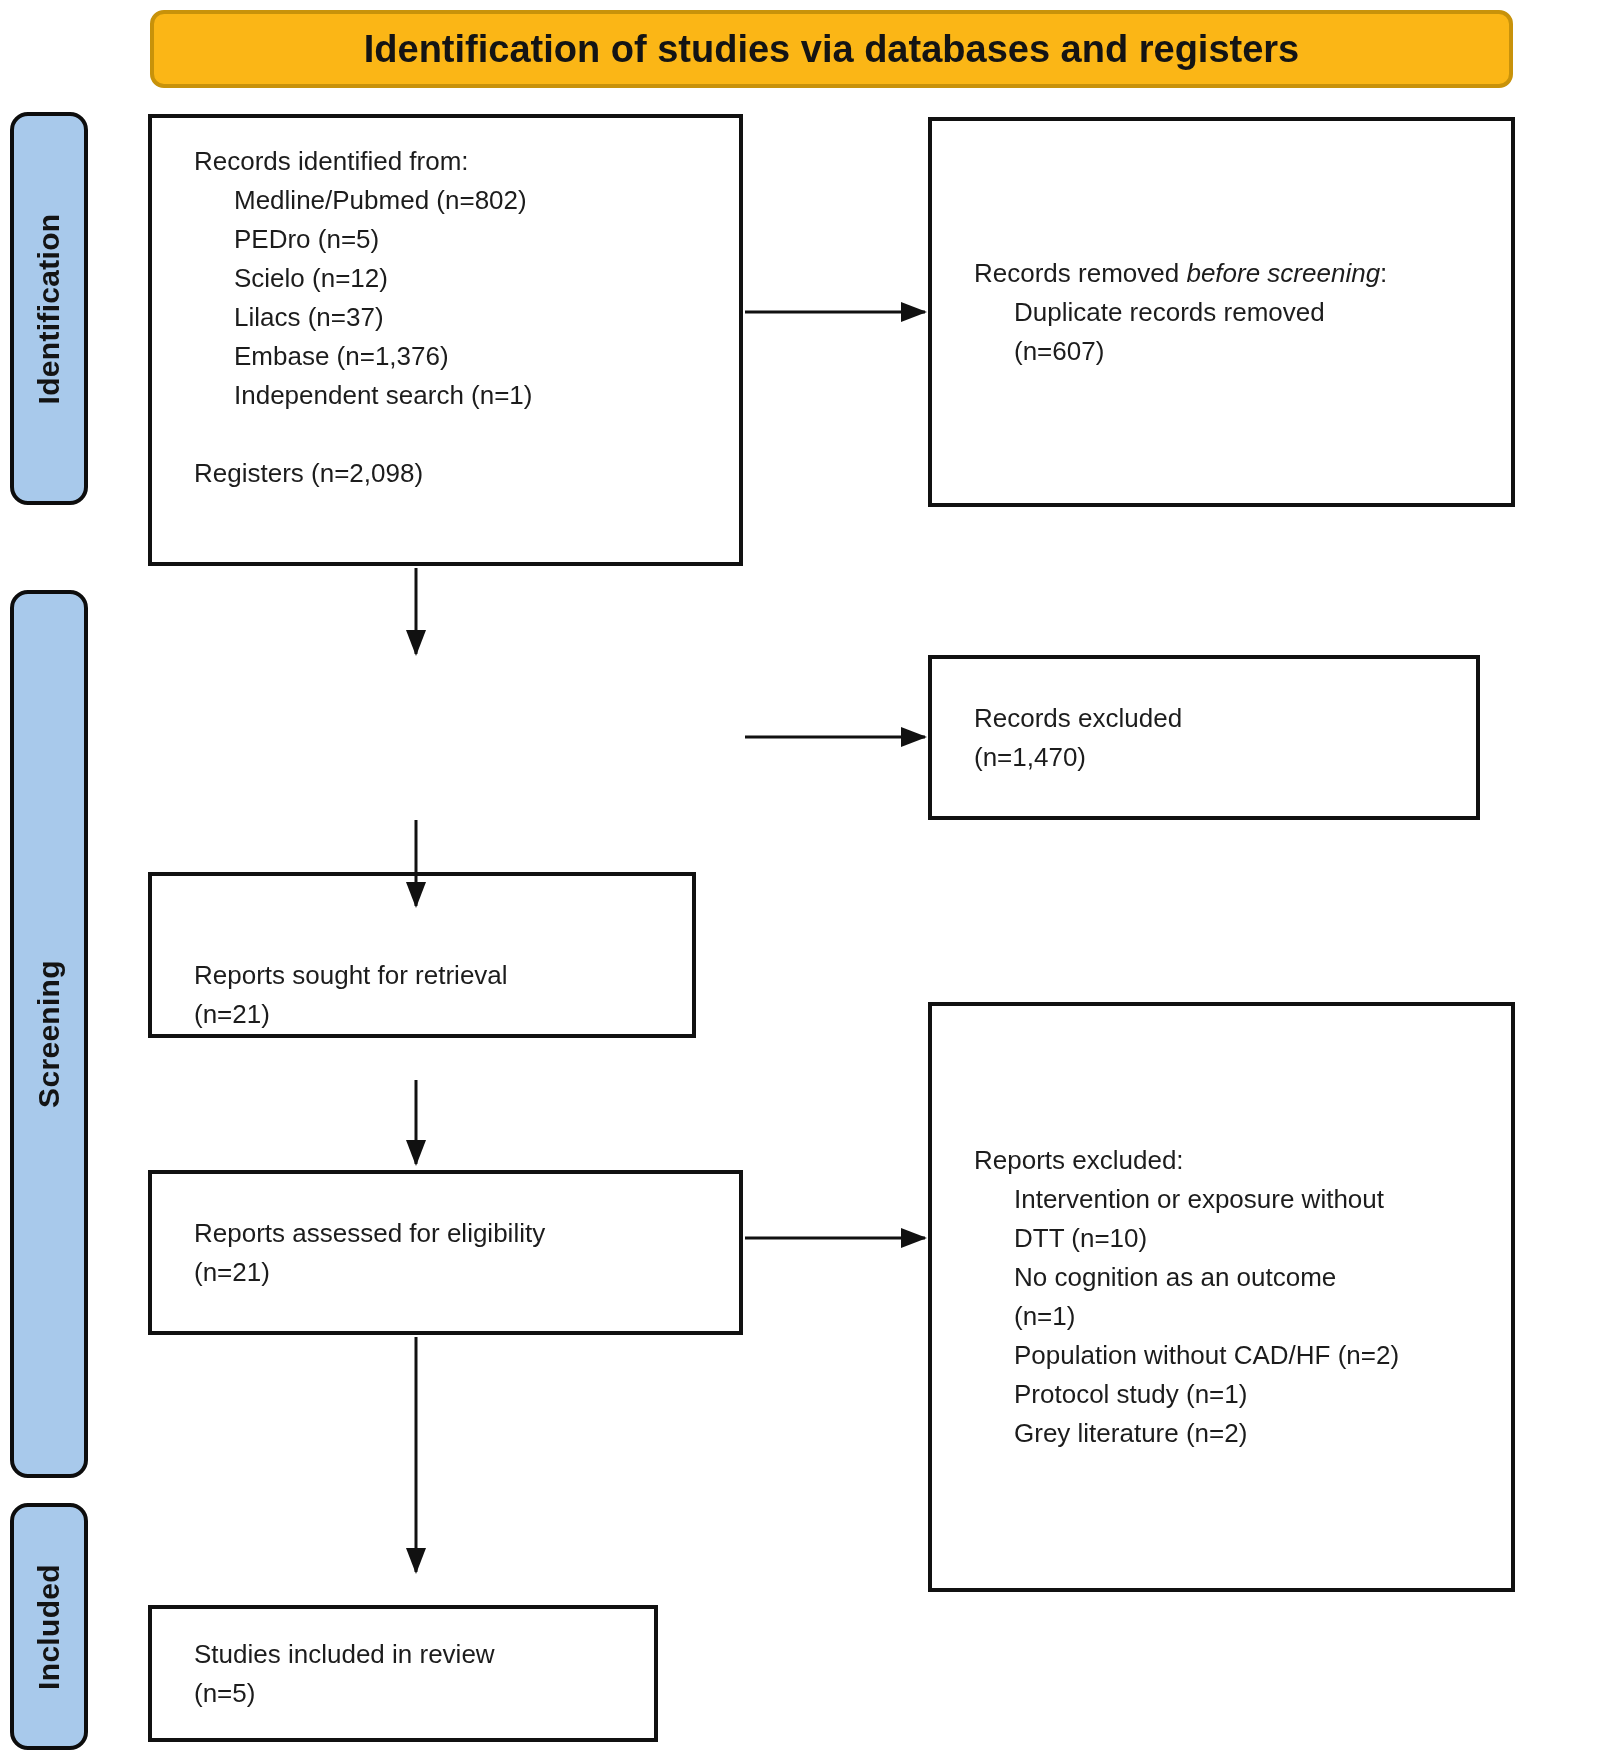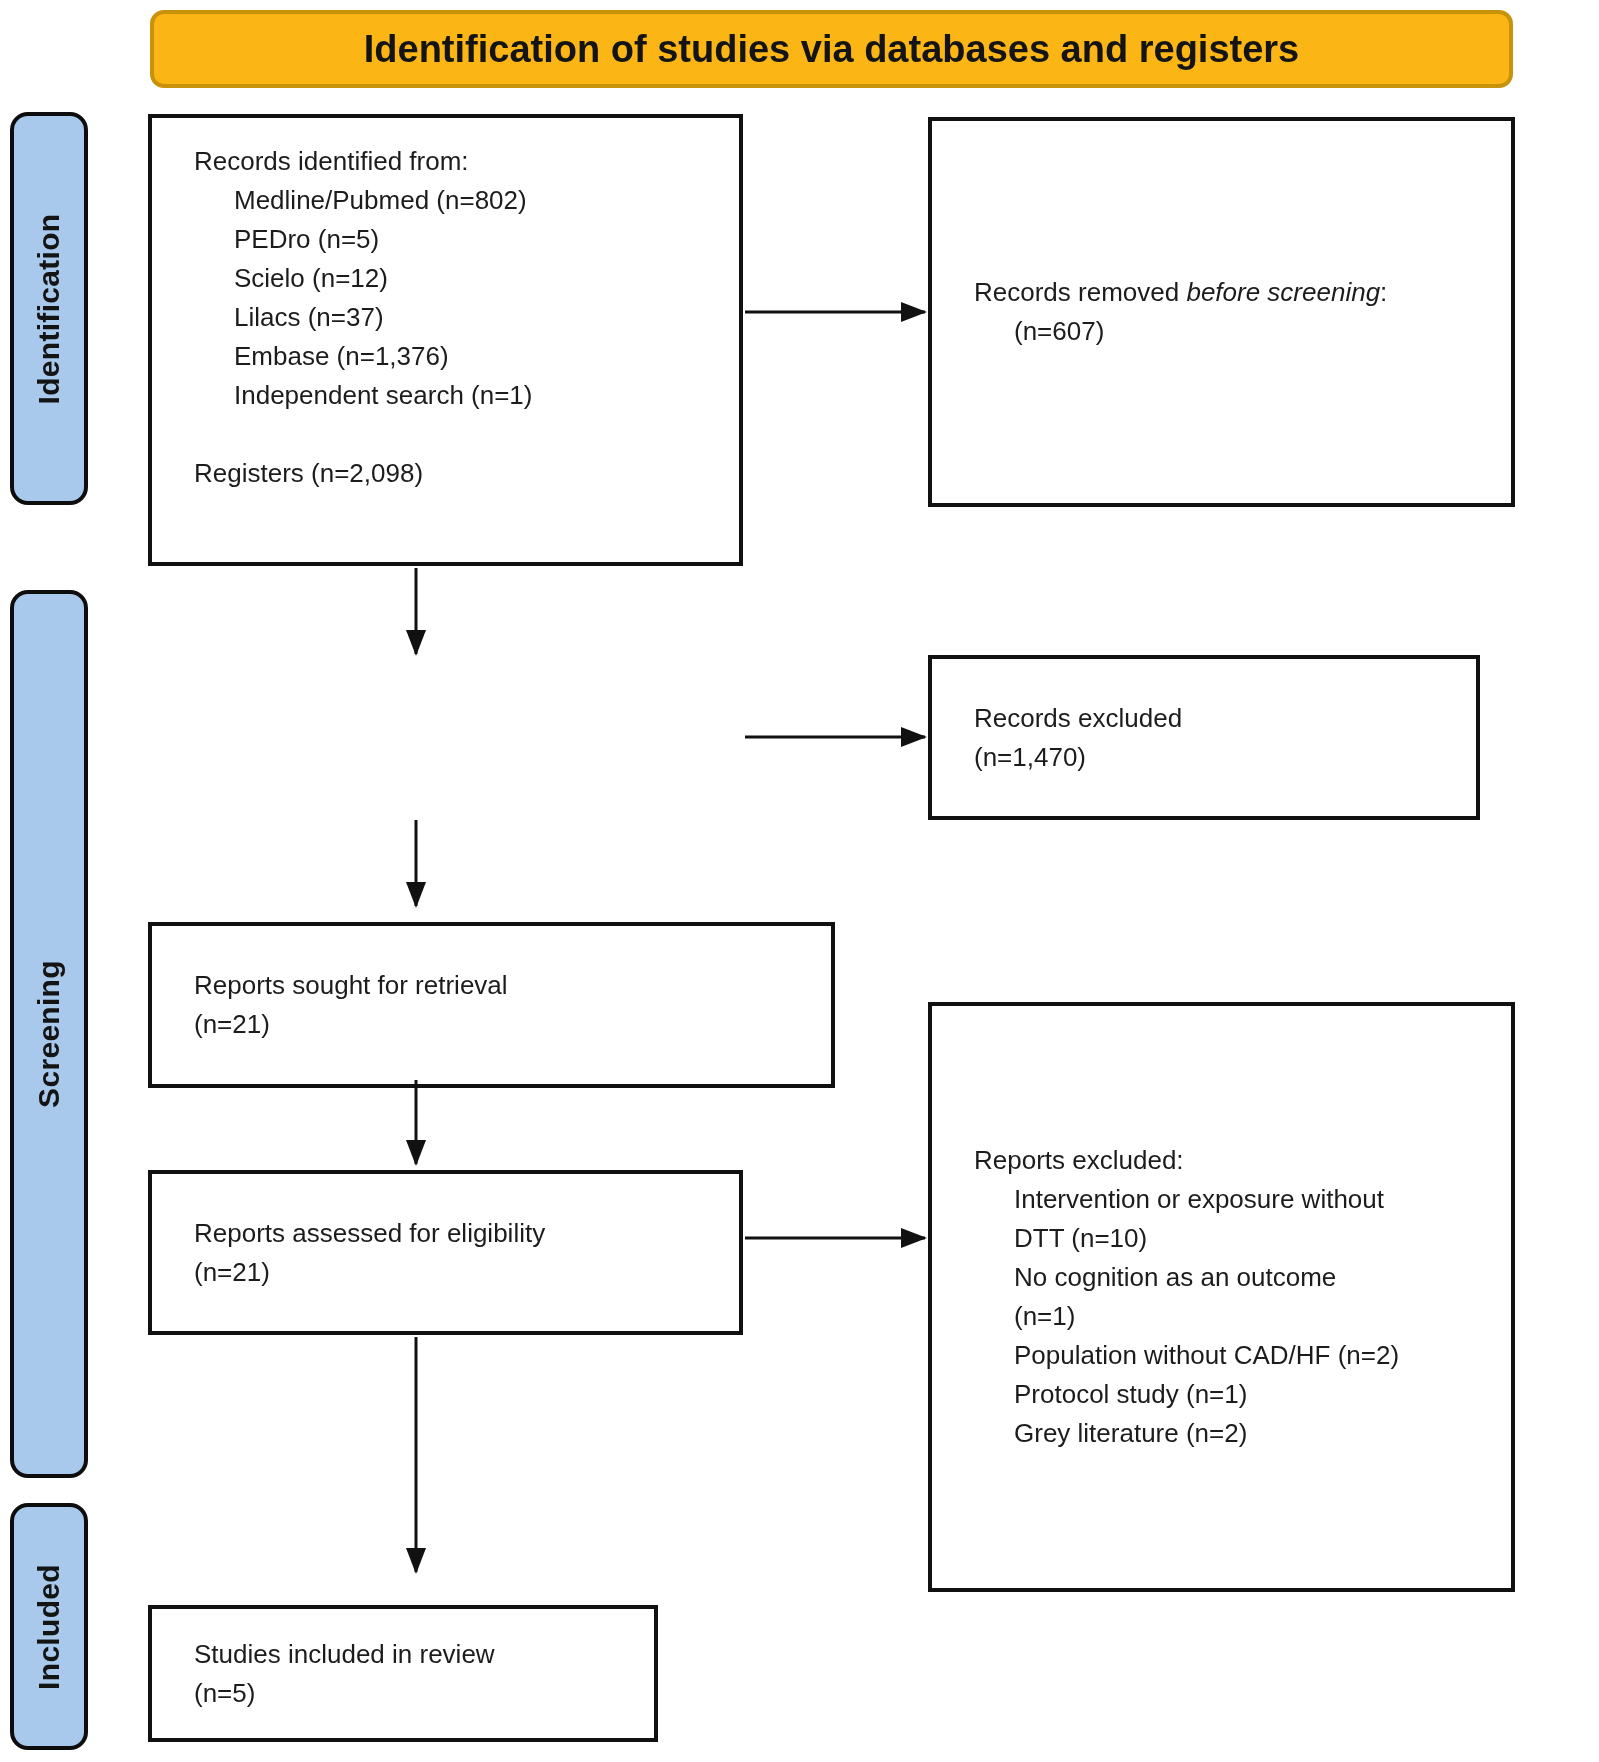--- a/index.html
+++ b/index.html
@@ -57,21 +57,21 @@
     font-size:26px; line-height:1.5;
     padding-left:42px; padding-right:8px;
   }
   .box.center{ display:flex; flex-direction:column; justify-content:center; }
   .box .ind{ padding-left:40px; }
   .box .it{ font-style:italic; }
   #box-identified{ left:148px; top:114px; width:595px; height:452px; padding-top:24px; }
   #box-removed{ left:928px; top:117px; width:587px; height:390px; }
   #box-screened{ left:148px; top:660px; width:595px; height:158px; }
   #box-records-excluded{ left:928px; top:655px; width:552px; height:165px; }
-  #box-sought{ left:148px; top:922px; width:687px; height:166px; }
+  #box-sought{ left:148px; top:872px; width:548px; height:166px;justify-content:flex-end; }
   #box-assessed{ left:148px; top:1170px; width:595px; height:165px; }
   #box-reports-excluded{ left:928px; top:1002px; width:587px; height:590px; }
   #box-included{ left:148px; top:1605px; width:510px; height:137px; }
   svg.arrows{ position:absolute; left:0; top:0; pointer-events:none; }
 </style>
 </head>
 <body>
 
 <div id="canvas">
 
@@ -93,20 +93,21 @@
       <div class="ind"><span>PEDro (n=5)</span></div>
       <div class="ind"><span>Scielo (n=12)</span></div>
       <div class="ind"><span>Lilacs (n=37)</span></div>
       <div class="ind"><span>Embase (n=1,376)</span></div>
       <div class="ind"><span>Independent search (n=1)</span></div>
       <div>&nbsp;</div>
       <div><span>Registers (n=2,098)</span></div>
     </div>
   <div class="box center" id="box-removed">
       <div><span>Records removed </span><span class="it">before screening</span><span>:</span></div>
+      <div class="ind"><span>Duplicate records removed</span></div>
       <div class="ind"><span>(n=607)</span></div>
     </div>
   <div class="box center" id="box-records-excluded">
       <div><span>Records excluded</span></div>
       <div><span>(n=1,470)</span></div>
     </div>
   <div class="box center" id="box-sought">
       <div><span>Reports sought for retrieval</span></div>
       <div><span>(n=21)</span></div>
     </div>

